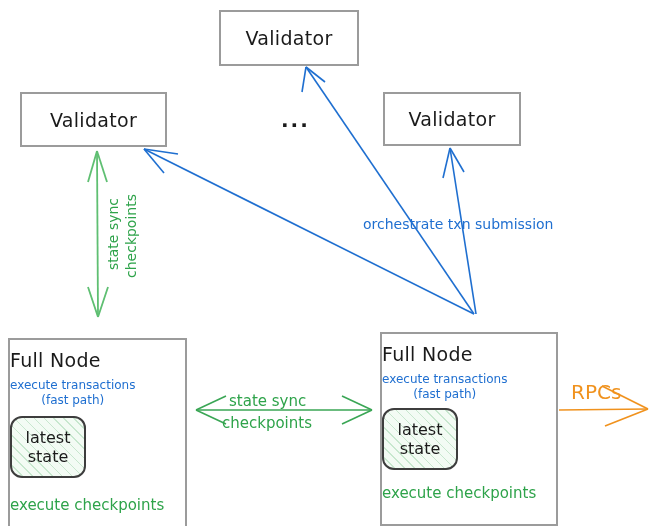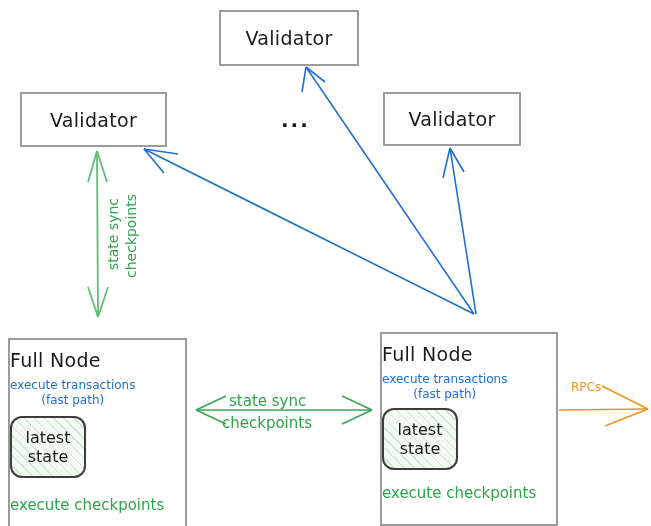--- a/index.html
+++ b/index.html
@@ -101,21 +101,21 @@
     font-weight: bold;
     letter-spacing: 2px;
   }
   .edge-label {
     position: absolute;
     font-family: "DejaVu Sans", sans-serif;
     white-space: nowrap;
   }
   .label-blue { color: #1f6fd0; font-size: 14px; }
   .label-green { color: #2ea34a; font-size: 15px; }
-  .label-orange { color: #f0921e; font-size: 12px; }
+  .label-orange { color: #f0921e; font-size: 20px; }
   .vert-label {
     position: absolute;
     transform-origin: 0 0;
     transform: rotate(-90deg);
     font-family: "DejaVu Sans", sans-serif;
     font-size: 14px;
     color: #2ea34a;
     white-space: nowrap;
   }
   .center-text { text-align: center; }
@@ -178,20 +178,21 @@
 
   <div class="node-box validator-box" style="left:383px; top:92px; width:138px; height:54px;">
     <span class="validator-label">Validator</span>
   </div>
 
   <div class="ellipsis" style="left:281px; top:108px;">...</div>
 
   <div class="vert-label" style="left:105px; top:270px;">state sync</div>
   <div class="vert-label" style="left:123px; top:278px;">checkpoints</div>
 
+  <div class="edge-label label-blue" style="left:363px; top:216px;">orchestrate txn submission</div>
 
   <div class="edge-label label-green center-text" style="left:229px; top:392px;">state sync</div>
   <div class="edge-label label-green center-text" style="left:222px; top:414px;">checkpoints</div>
 
   <div class="edge-label label-orange" style="left:571px; top:380px;">RPCs</div>
 
   <div class="node-box fullnode-box" style="left:8px; top:322px; width:179px; height:202px;">
     <div class="fullnode-title">Full Node</div>
     <div class="fullnode-sub">
       <div>execute transactions</div>

